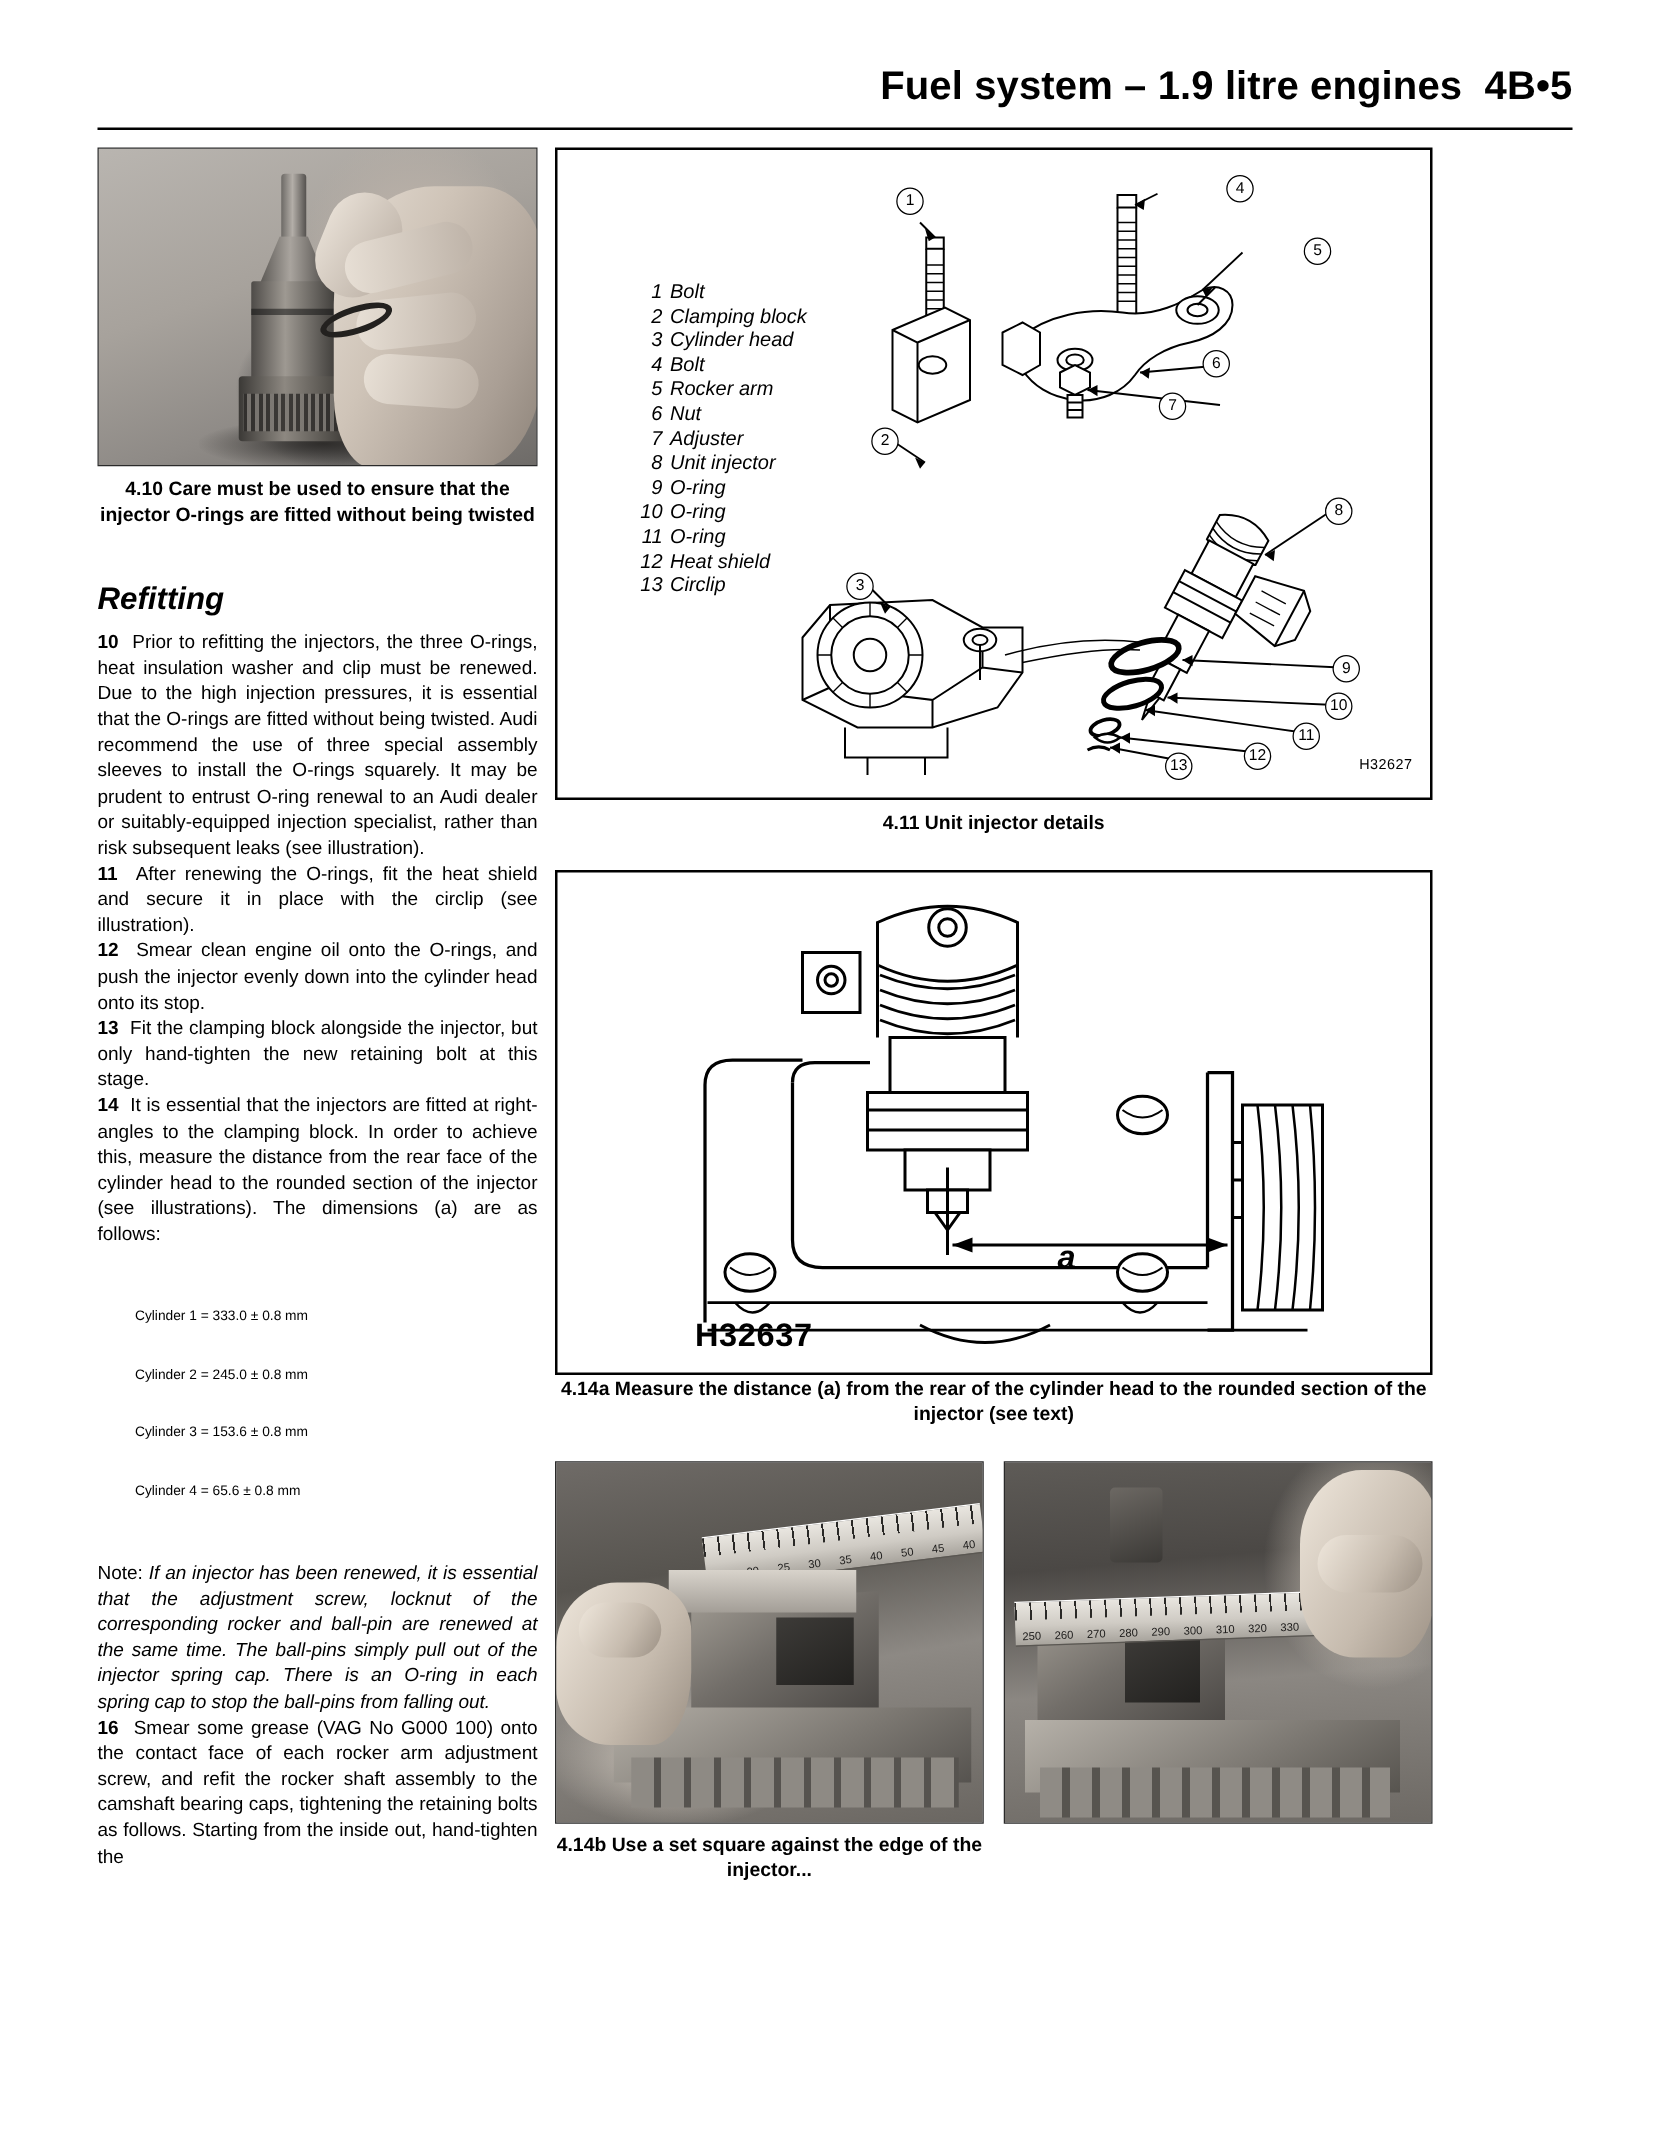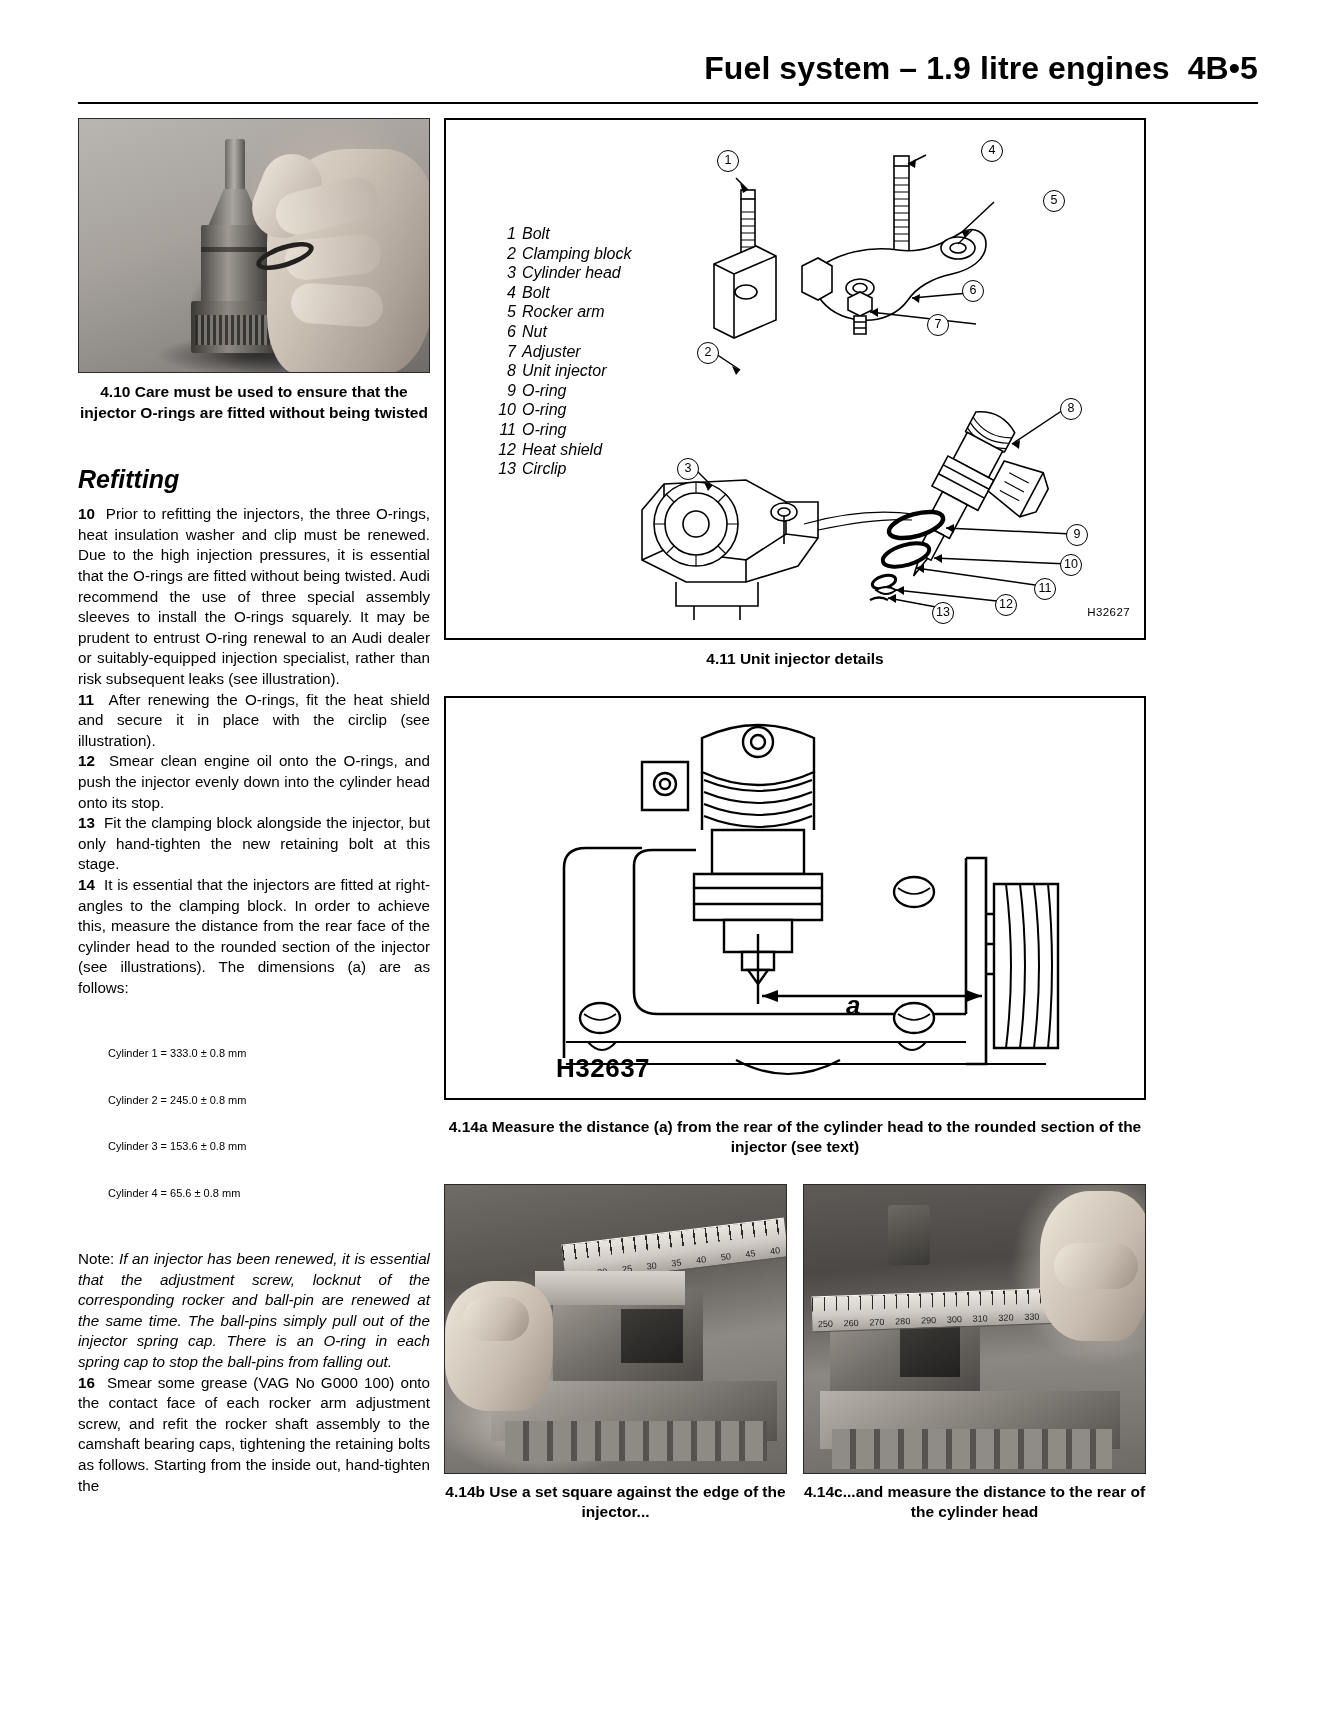--- a/index.html
+++ b/index.html
@@ -150,21 +150,21 @@
     border:2px solid #000;
     position:relative;
     background:#fff;
     overflow:hidden;
   }
   #legend {
     position:absolute; left:48px; top:104px;
     font-size:16px; font-style:italic;
     line-height:1.225;
   }
-  #legend div { white-space:pre; }
+  #legend div { white-space:pre;margin-left:14px; }
   #legend .n { display:inline-block; width:22px; text-align:right; margin-right:6px; }
   #code-411 {
     position:absolute; right:14px; bottom:20px;
     font-size:11.5px; letter-spacing:.4px;
   }
   .callout {
     position:absolute;
     width:22px; height:22px;
     border:1.6px solid #000;
     border-radius:50%;
@@ -243,21 +243,21 @@
     position:absolute;
     background:linear-gradient(120deg,#efe7dc,#c6bbae 60%,#9b9084);
     border-radius:45% 35% 30% 40% / 40% 30% 45% 35%;
   }
   .cap2 {
     font-size:15.5px; font-weight:bold; text-align:center;
     line-height:1.33; margin-top:8px;
   }
   #cap-414a {
     font-size:15.5px; font-weight:bold; text-align:center;
-    line-height:1.33; margin-top:17px;
+    line-height:1.33; margin-top:2px;
   }
 </style>
 </head>
 <body>
 
 <div id="page-header">
   <div id="header-title">Fuel system – 1.9 litre engines  4B•5</div>
   <div id="header-rule"></div>
 </div>
 
@@ -578,17 +578,16 @@
             <span>320</span>
             <span>330</span>
             <span>340</span>
             <span>350</span>
             <span>400</span>
           </div>
         </div>
         <div class="hand-b" style="left:236px; top:6px; width:110px; height:150px;"></div>
         <div class="hand-b" style="left:250px; top:58px; width:84px; height:46px; border-radius:36px;"></div>
       </div>
-      <div class="cap2">4.14c...and measure the distance to the rear of the cylinder head</div>
     </div>
 
   </div>
 </div>
 
 </body></html>

